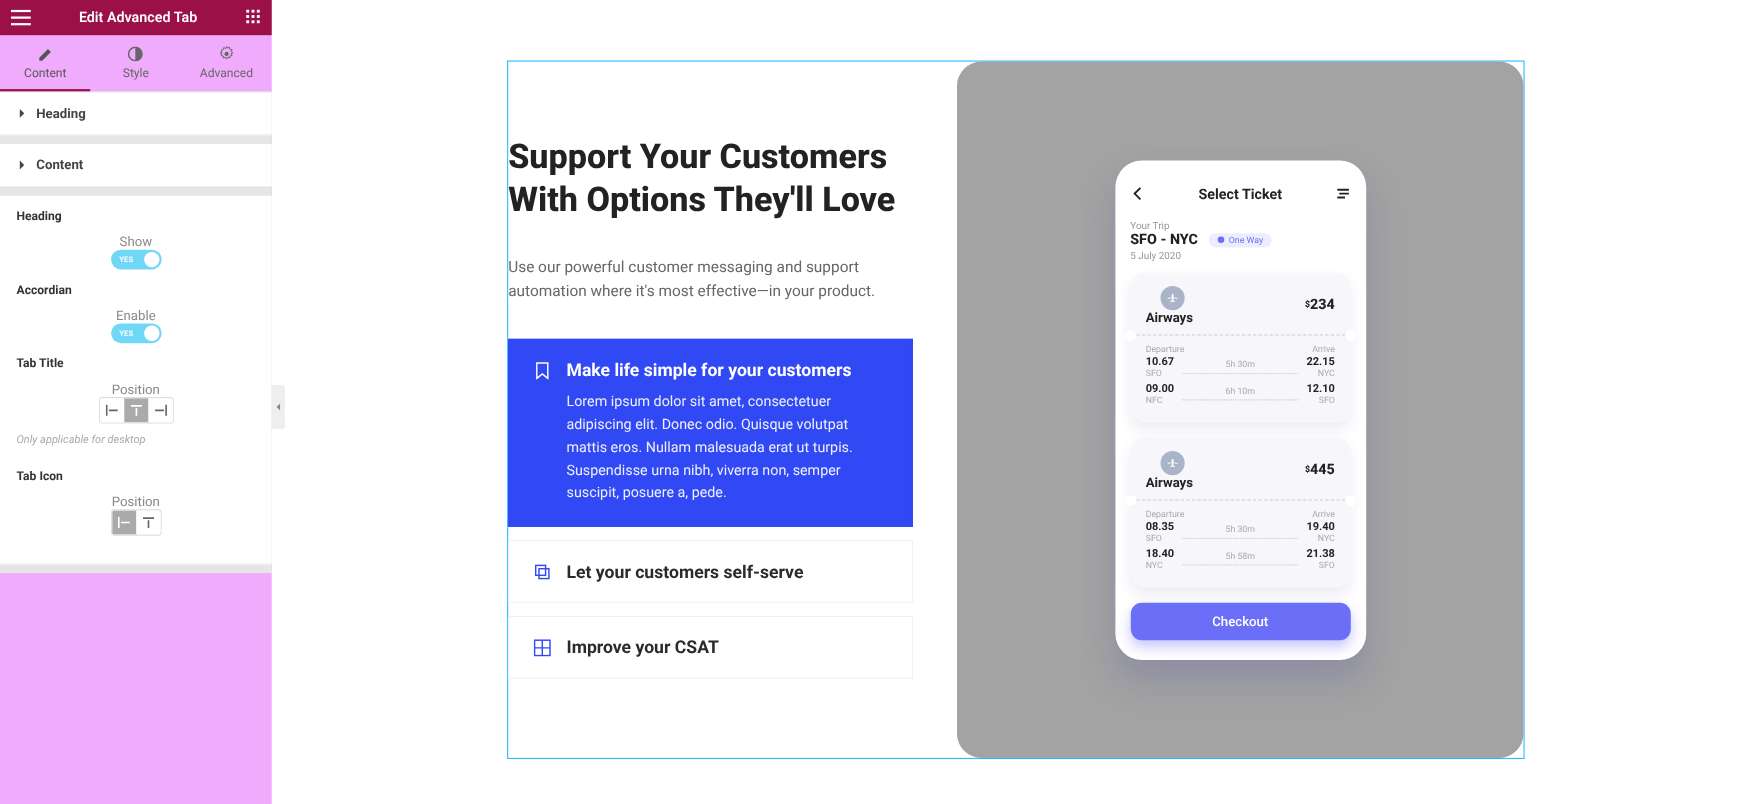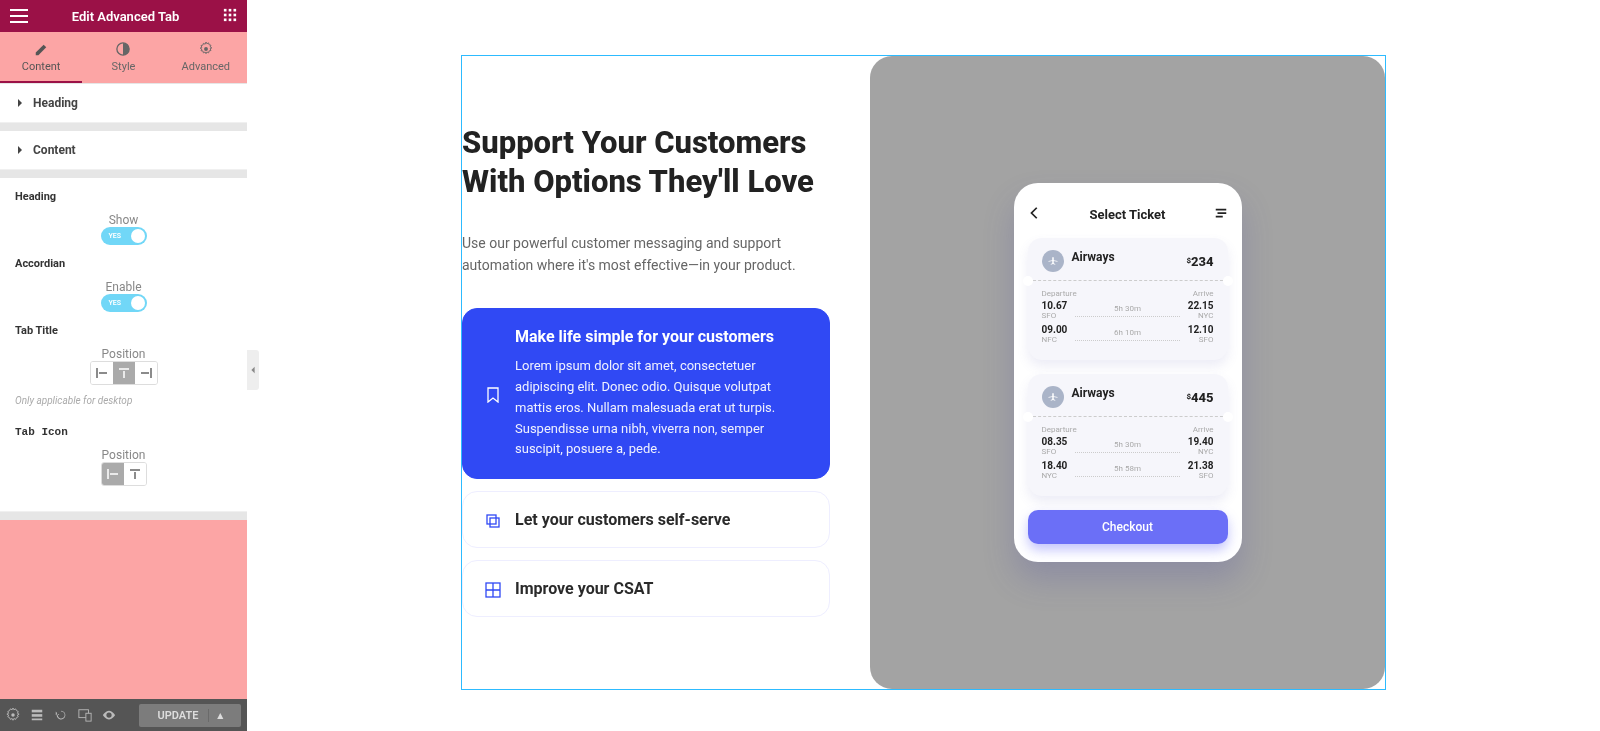--- a/index.html
+++ b/index.html
@@ -1,19 +1,19 @@
 <!DOCTYPE html>
 <html><head>
   <meta charset="utf-8">
   <style>
     * { box-sizing: border-box; margin: 0; padding: 0; }
     body { font-family: -apple-system, BlinkMacSystemFont, "Segoe UI", Roboto, sans-serif; display: flex; height: 731px; overflow: hidden; }
 
     
-    .sidebar { width: 247px; min-width: 247px; background: #fca5a5; display: flex; flex-direction: column; position: relative; }
+    .sidebar { width: 247px; min-width: 247px; background: #f0abfc; display: flex; flex-direction: column; position: relative; }
     .sidebar-header { background: #9b1147; height: 32px; display: flex; align-items: center; padding: 0 10px; color: #fff; }
     .sidebar-header .menu-icon { width: 18px; height: 14px; display: flex; flex-direction: column; justify-content: space-between; }
     .sidebar-header .menu-icon span { display: block; height: 2px; background: #fff; }
     .sidebar-header .title { flex: 1; text-align: center; font-size: 13px; font-weight: 600; }
     .sidebar-header .apps-icon { width: 14px; height: 14px; fill: #fff; display: inline-block; }
 
     .tabs { display: flex; border-bottom: 1px solid #e6e6e6; }
     .tab { flex: 1; text-align: center; padding: 10px 0 8px; font-size: 11px; color: #666; cursor: pointer; }
     .tab svg { display: block; margin: 0 auto 4px; width: 14px; height: 14px; fill: #666; }
     .tab.active { color: #555; border-bottom: 2px solid #9b1147; }
@@ -47,21 +47,21 @@
 
     .collapse-handle { position: absolute; right: -12px; top: 350px; width: 12px; height: 40px; background: #eee; border-radius: 0 3px 3px 0; display: flex; align-items: center; justify-content: center; }
     .collapse-handle svg { width: 8px; height: 8px; fill: #888; }
 
     
     .main { flex: 1; background: #fff; display: flex; align-items: flex-start; justify-content: center; padding: 55px 40px; overflow:hidden;}
     .canvas { width: 925px; border: 1px solid #2dbbff; display: flex; background: #fff; }
     .left-col { flex: 1; padding: 68px 40px 60px 0; }
     .heading { font-size: 31px; font-weight: 800; color: #222; line-height: 1.25; margin-bottom: 16px; }
     .subtext { font-size: 14px; color: #666; line-height: 1.6; margin-bottom: 32px; margin-top: 30px; }
-    .accordion-item { border: 1px solid #eef; border-radius: 15px; margin-bottom: 12px; padding: 18px 22px; display: flex; align-items: center; background: #fff; }
+    .accordion-item { border: 1px solid #eef; border-radius: 0; margin-bottom: 12px; padding: 18px 22px; display: flex; align-items: flex-start; background: #fff; }
     .accordion-item.active { background: #3049f4; color: #fff; border-color: #3049f4; }
     .accordion-item .icon { width: 16px; height: 16px; margin-right: 14px; margin-top: 2px; flex-shrink:0;}
     .accordion-item .icon svg { width: 16px; height: 16px; fill: #3049f4; }
     .accordion-item.active .icon svg { fill: #fff; }
     .accordion-item .content .title { font-weight: 700; font-size: 16px; color: #2a2a2a; }
     .accordion-item.active .content .title { color: #fff; }
     .accordion-item .content .body { font-size: 13px; margin-top: 10px; line-height: 1.6; color: rgba(255,255,255,.92); }
 
     .right-col { width: 515px; background: #a3a3a3; display: flex; align-items: center; justify-content: center; padding: 30px; border-radius: 22px; }
     .phone { width: 228px; background: #fff; border-radius: 24px; padding: 22px 14px 18px; box-shadow: 0 18px 30px rgba(80,80,160,.25); }
@@ -71,21 +71,21 @@
     .trip-block { margin-bottom: 10px; }
     .tiny { font-size: 9px; color: #999; }
     .route { font-size: 13px; font-weight: 800; color: #222; display:inline-block; margin-right:6px;}
     .trip-row{display:flex;align-items:center;}
     .chip-wrap{display:inline-flex;align-items:center;background:#edeefd;border-radius:10px;padding:2px 8px;margin-left:4px;}
     .chip-dot{width:6px;height:6px;border-radius:50%;background:#6b6ff7;margin-right:4px;}
     .chip{font-size:8px;color:#6b6ff7;}
     .date{font-size:9px;color:#999;margin-top:2px;}
     .ticket { background: #f6f6fb; border-radius: 14px; padding: 12px 14px; margin-bottom: 14px; box-shadow: 0 6px 12px rgba(100,100,180,.12); }
     .ticket-head { display: flex; align-items: center; justify-content: space-between; margin-bottom: 8px; }
-    .airline-row { display: flex; align-items: flex-start; }
+    .airline-row { display: flex; align-items: flex-end; flex-direction: column; }
     .air-circle { width: 22px; height: 22px; border-radius: 50%; background: #aab4c8; display: flex; align-items: center; justify-content: center; margin-right: 8px; }
     .air-circle svg { width: 12px; height: 12px; fill: #fff; }
     .air-name { font-size: 12px; font-weight: 700; color: #222; }
     .price { font-size: 13px; font-weight: 800; color: #222; }
     .price sup { font-size: 8px; vertical-align: top; position:relative; top:2px;}
     .dashed { border-top: 1px dashed #ccc; margin: 8px -14px; position: relative; }
     .dashed:before, .dashed:after { content: ""; position: absolute; width: 10px; height: 10px; background: #fff; border-radius: 50%; top: -5px; }
     .dashed:before { left: -5px; }
     .dashed:after { right: -5px; }
     .flight-row { display: flex; justify-content: space-between; align-items: center; font-size: 9px; color: #888; margin-bottom:4px;}
@@ -195,21 +195,21 @@
                 </svg>
               </div>
             <div class="b">
                 <svg viewBox="0 0 12 12">
                   <path d="M11 1v10M1 6h8" stroke="#666" stroke-width="1.5" fill="none"></path>
                 </svg>
               </div>
           </div>
         </div>
         <div class="note">Only applicable for desktop</div>
-        <div class="sub-head" style="margin-top:20px;font-family:Liberation Mono, monospace;">Tab Icon</div>
+        <div class="sub-head" style="margin-top:20px;">Tab Icon</div>
         <div class="opt-row">
           <span class="label">Position</span>
           <div class="btn-group">
             <div class="b active">
                 <svg viewBox="0 0 12 12">
                   <path d="M1 1v10M3 6h8" stroke="#fff" stroke-width="1.5" fill="none"></path>
                 </svg>
               </div>
             <div class="b">
                 <svg viewBox="0 0 12 12">
@@ -221,45 +221,20 @@
       </div>
     </div>
   </div>
 
   <div class="collapse-handle">
       <svg viewBox="0 0 10 10">
         <path d="M7 1L3 5l4 4z"></path>
       </svg>
     </div>
 
-  <div class="sidebar-footer">
-    <svg class="icn" viewBox="0 0 16 16">
-        <circle cx="8" cy="8" r="2"></circle>
-        <path d="M8 0l1 2 2-1 1 2 2 1-1 2 2 1-2 1 1 2-2 1-1 2-2-1-1 2-1-2-2 1-1-2-2-1 1-2-2-1 2-1-1-2 2-1 1-2 2 1z" fill="none" stroke="#bbb"></path>
-      </svg>
-    <svg class="icn" viewBox="0 0 16 16">
-        <rect x="2" y="2" width="12" height="3"></rect>
-        <rect x="2" y="7" width="12" height="3"></rect>
-        <rect x="2" y="12" width="12" height="2"></rect>
-      </svg>
-    <svg class="icn" viewBox="0 0 16 16">
-        <path d="M8 3a5 5 0 11-4.5 2.8L2 4v4h4L4.5 6.5A4 4 0 108 4V3z"></path>
-      </svg>
-    <svg class="icn" viewBox="0 0 16 16">
-        <rect x="1" y="2" width="11" height="9" fill="none" stroke="#bbb"></rect>
-        <rect x="9" y="6" width="6" height="9" fill="#555" stroke="#bbb"></rect>
-      </svg>
-    <svg class="icn" viewBox="0 0 16 16">
-        <path d="M8 3C4 3 1 8 1 8s3 5 7 5 7-5 7-5-3-5-7-5zm0 8a3 3 0 110-6 3 3 0 010 6z"></path>
-      </svg>
-    <div class="update-btn">
-      <span>UPDATE</span>
-      <span class="tri">▴</span>
-    </div>
-  </div>
 </div>
 
 <div class="main">
   <div class="canvas">
     <div class="left-col">
       <div class="heading">Support Your Customers With Options They'll Love</div>
       <div class="subtext">Use our powerful customer messaging and support automation where it's most effective—in your product.</div>
 
       <div class="accordion-item active">
         <div class="icon"><svg viewBox="0 0 16 16">
@@ -294,20 +269,31 @@
       <div class="phone">
         <div class="phone-header">
           <div class="back"><svg viewBox="0 0 16 16">
                 <path d="M10 2L4 8l6 6" fill="none" stroke="#222" stroke-width="2"></path>
               </svg></div>
           <div class="phone-title">Select Ticket</div>
           <div class="menu"><svg viewBox="0 0 16 16">
                 <path d="M2 4h12M4 8h10M2 12h8" stroke="#222" stroke-width="2"></path>
               </svg></div>
         </div>
+        <div class="trip-block">
+          <div class="tiny">Your Trip</div>
+          <div class="trip-row">
+            <span class="route">SFO - NYC</span>
+            <span class="chip-wrap">
+                <span class="chip-dot"></span>
+                <span class="chip">One Way</span>
+              </span>
+          </div>
+          <div class="date">5 July 2020</div>
+        </div>
 
         <div class="ticket">
           <div class="ticket-head">
             <div class="airline-row">
               <div class="air-circle">
                   <svg viewBox="0 0 16 16">
                     <path d="M14 8l-5-1V3l-2 0v4L2 8v1l5-1v3l-2 1v1l3-1 3 1v-1l-2-1V8l5 1z"></path>
                   </svg>
                 </div>
               <span class="air-name">Airways</span>

